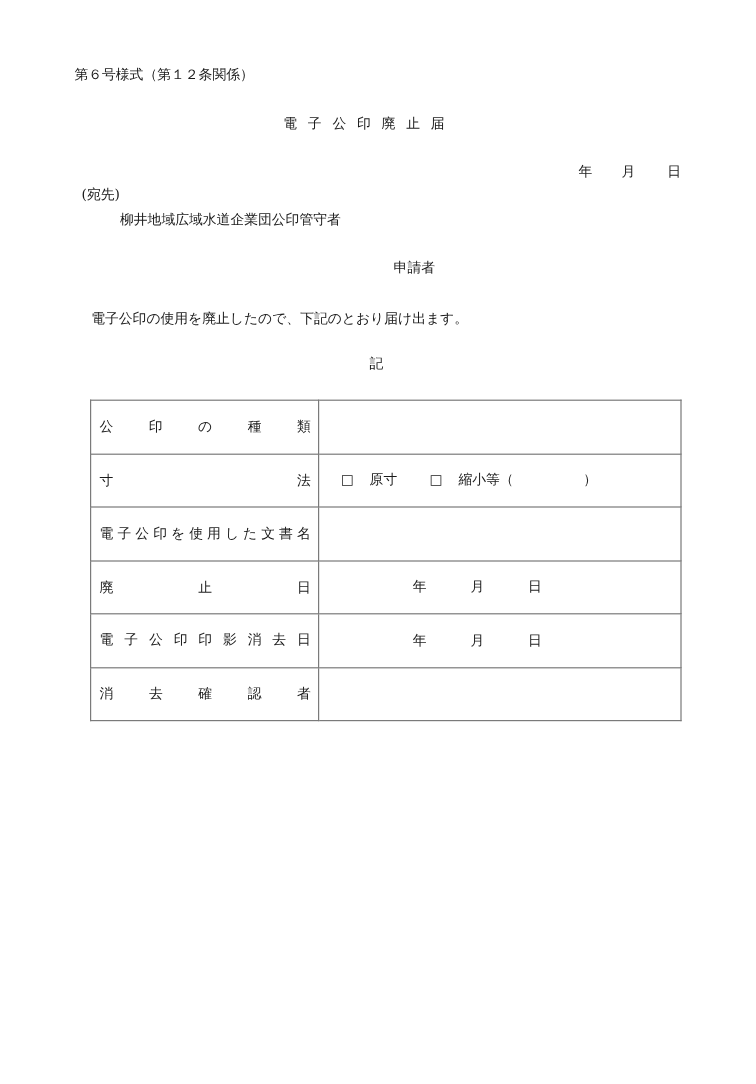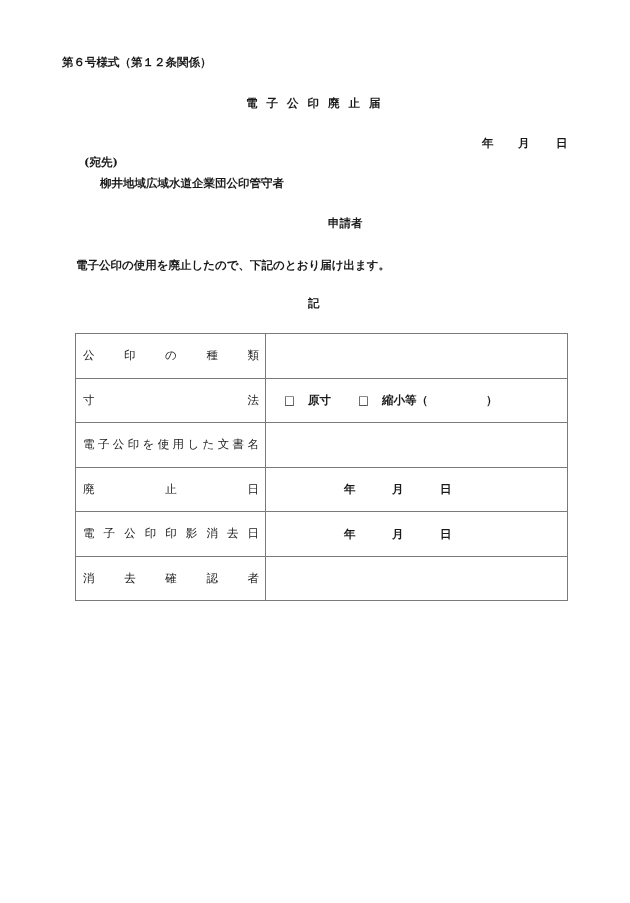--- a/index.html
+++ b/index.html
@@ -9,26 +9,26 @@
     }
     body {
       width: 630px;
       height: 903px;
       position: relative;
       overflow: hidden;
       font-family: "DejaVu Serif", "Liberation Serif", serif;
       color: #1a1a1a;
       font-size: 11.5px;
     }
-    .abs { position: absolute; white-space: nowrap; font-weight: bold; }
+    .abs { position: absolute; white-space: nowrap; }
     .form-number { left: 62px; top: 55px; }
-    .doc-title { left: 236px; top: 96px; letter-spacing: 9px; margin-left: 10px; }
+    .doc-title { left: 236px; top: 96px; letter-spacing: 9px; }
     .date-line { left: 482px; top: 136px; }
     .date-line span { display: inline-block; }
-    .addressee-label { left: 84px; top: 155px; }
+    .addressee-label { left: 68px; top: 155px; }
     .addressee { left: 100px; top: 176px; }
     .applicant { left: 328px; top: 216px; }
     .body-text { left: 76px; top: 258px; }
     .ki { left: 308px; top: 296px; }
 
     table.form-table {
       position: absolute;
       left: 75px;
       top: 333px;
       width: 493px;
@@ -43,21 +43,21 @@
     }
     td.label-cell {
       width: 176px;
       padding: 0 6px 0 7px !important;
     }
     .spread {
       display: flex;
       justify-content: space-between;
       width: 100%;
     }
-    .value-cell { position: relative; font-weight: bold; }
+    .value-cell { position: relative; }
     .size-opts {
       position: absolute;
       left: 18px;
       top: 50%;
       transform: translateY(-50%);
       white-space: nowrap;
     }
     .size-opts span { display: inline-block; }
     .ymd {
       position: absolute;

